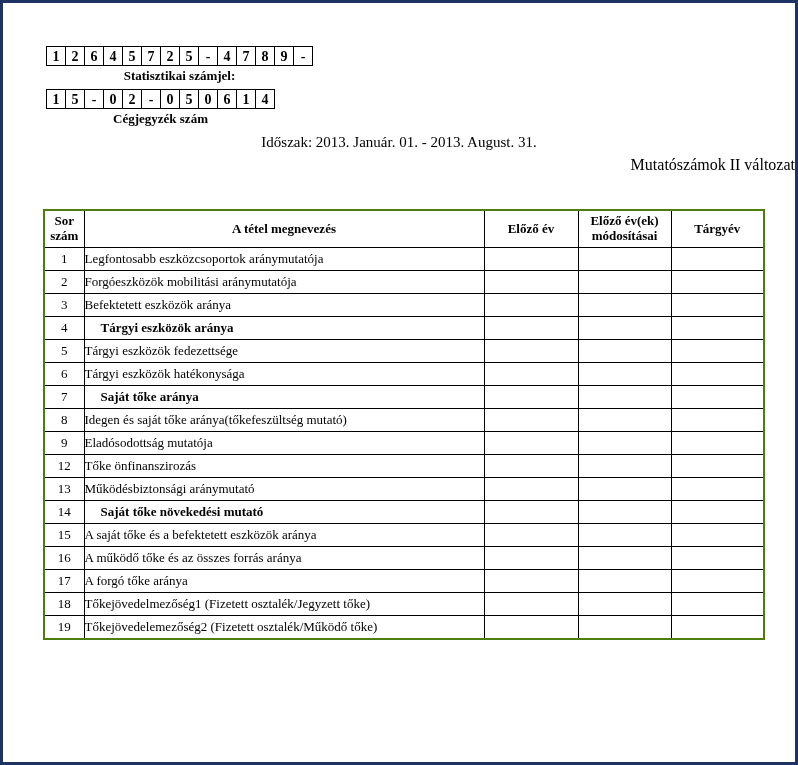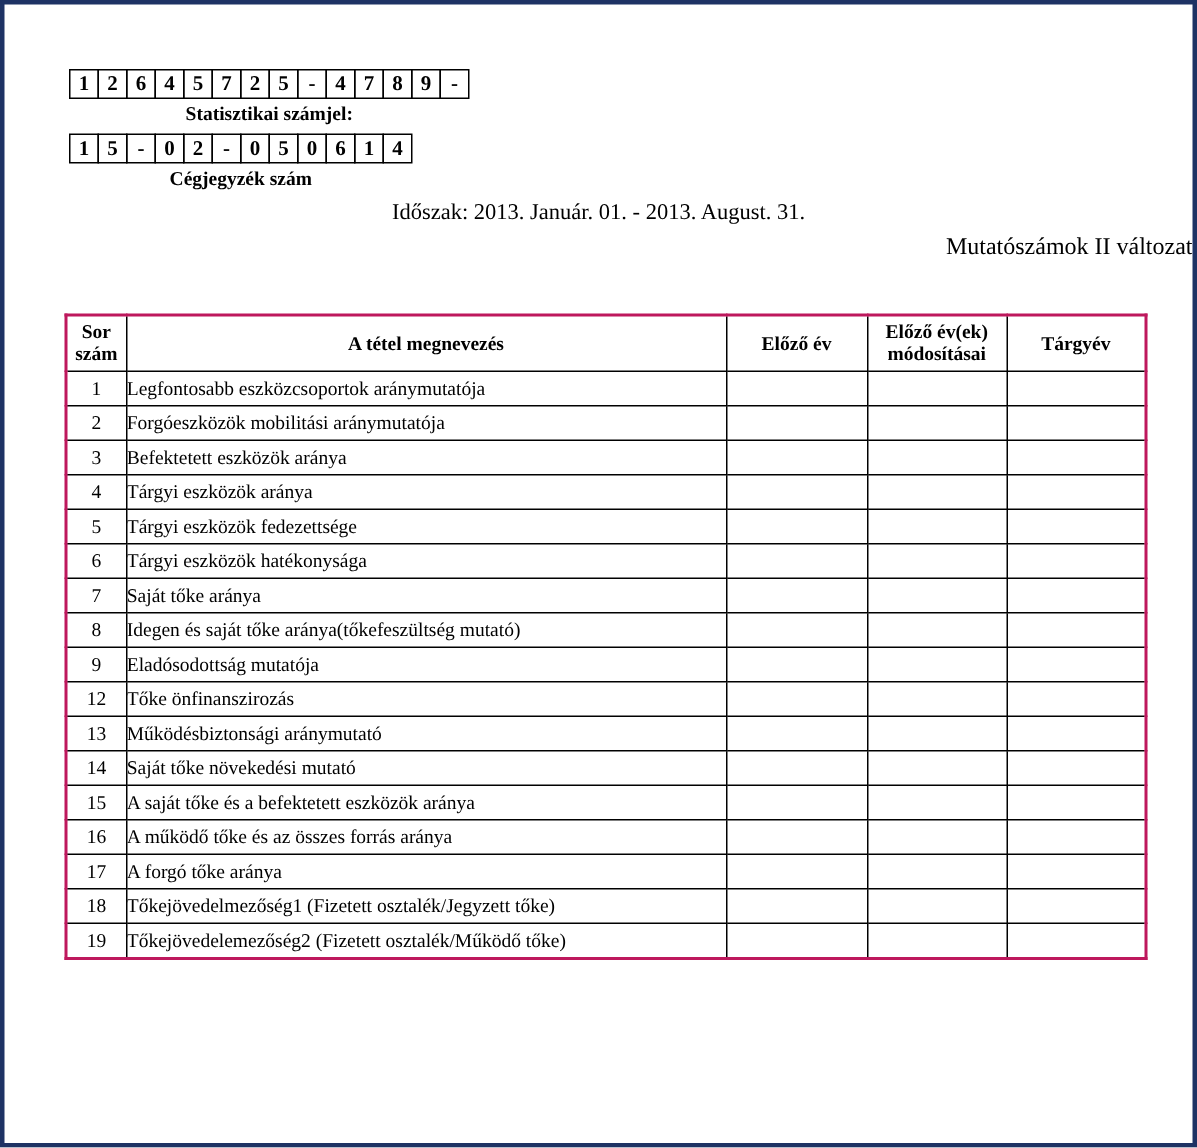--- a/index.html
+++ b/index.html
@@ -48,40 +48,40 @@
     font-size: 16px;
   }
 
   
   table.indicators {
     position: absolute;
     left: 40px; top: 206px;
     width: 720px;
     border-collapse: collapse;
     table-layout: fixed;
-    border: 2px solid #be185d;
+    border: 2px solid #4d7c0f;
   }
   table.indicators th, table.indicators td {
     border: 1px solid #000;
     font-size: 13px;
     padding: 0;
     overflow: hidden;
     white-space: nowrap;
   }
   table.indicators th {
     font-weight: bold;
     text-align: center;
     height: 36px;
     line-height: 1.15;
     white-space: normal;
   }
   table.indicators td { height: 22px; }
   td.num { text-align: center; }
   td.label { padding-left: 14px; text-align: left; }
-  tr.bold-row td.label { font-weight: normal; }
+  tr.bold-row td.label { font-weight: bold; padding-left: 16px; }
 </style>
 </head>
 <body>
 
 <div class="page">
 
   <div class="digit-grid" style="left:43px; top:43px;">
     <div class="cell">1</div>
     <div class="cell">2</div>
     <div class="cell">6</div>

